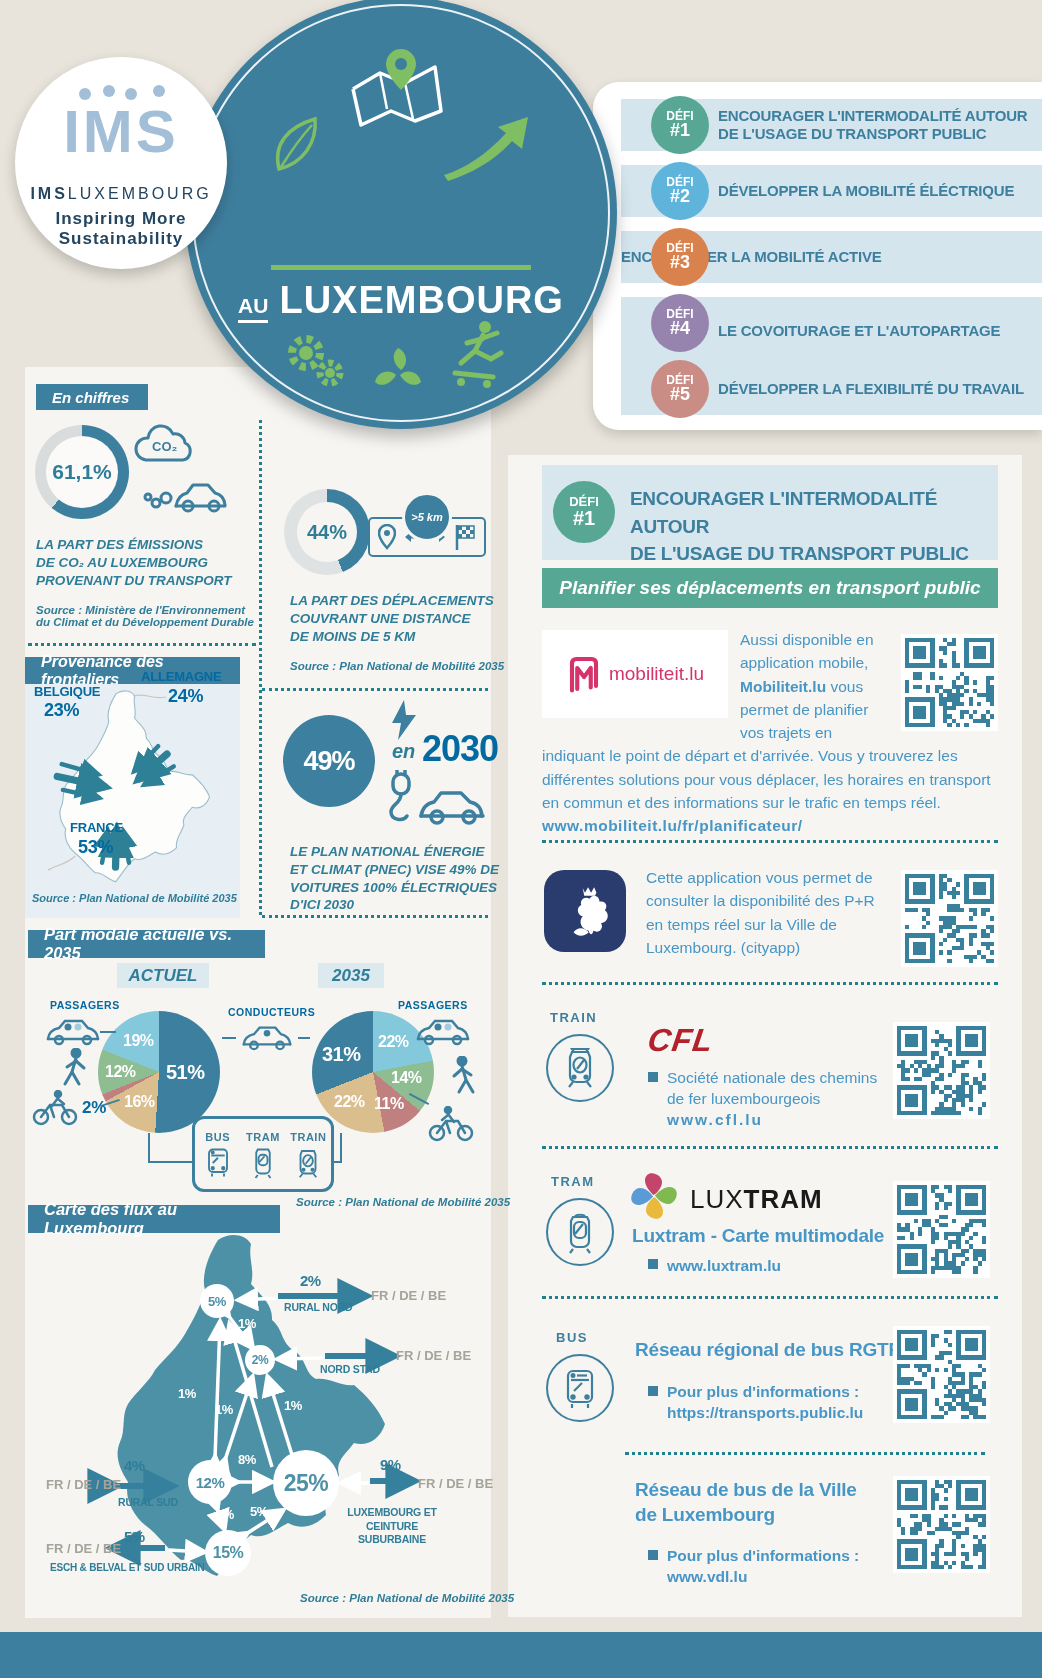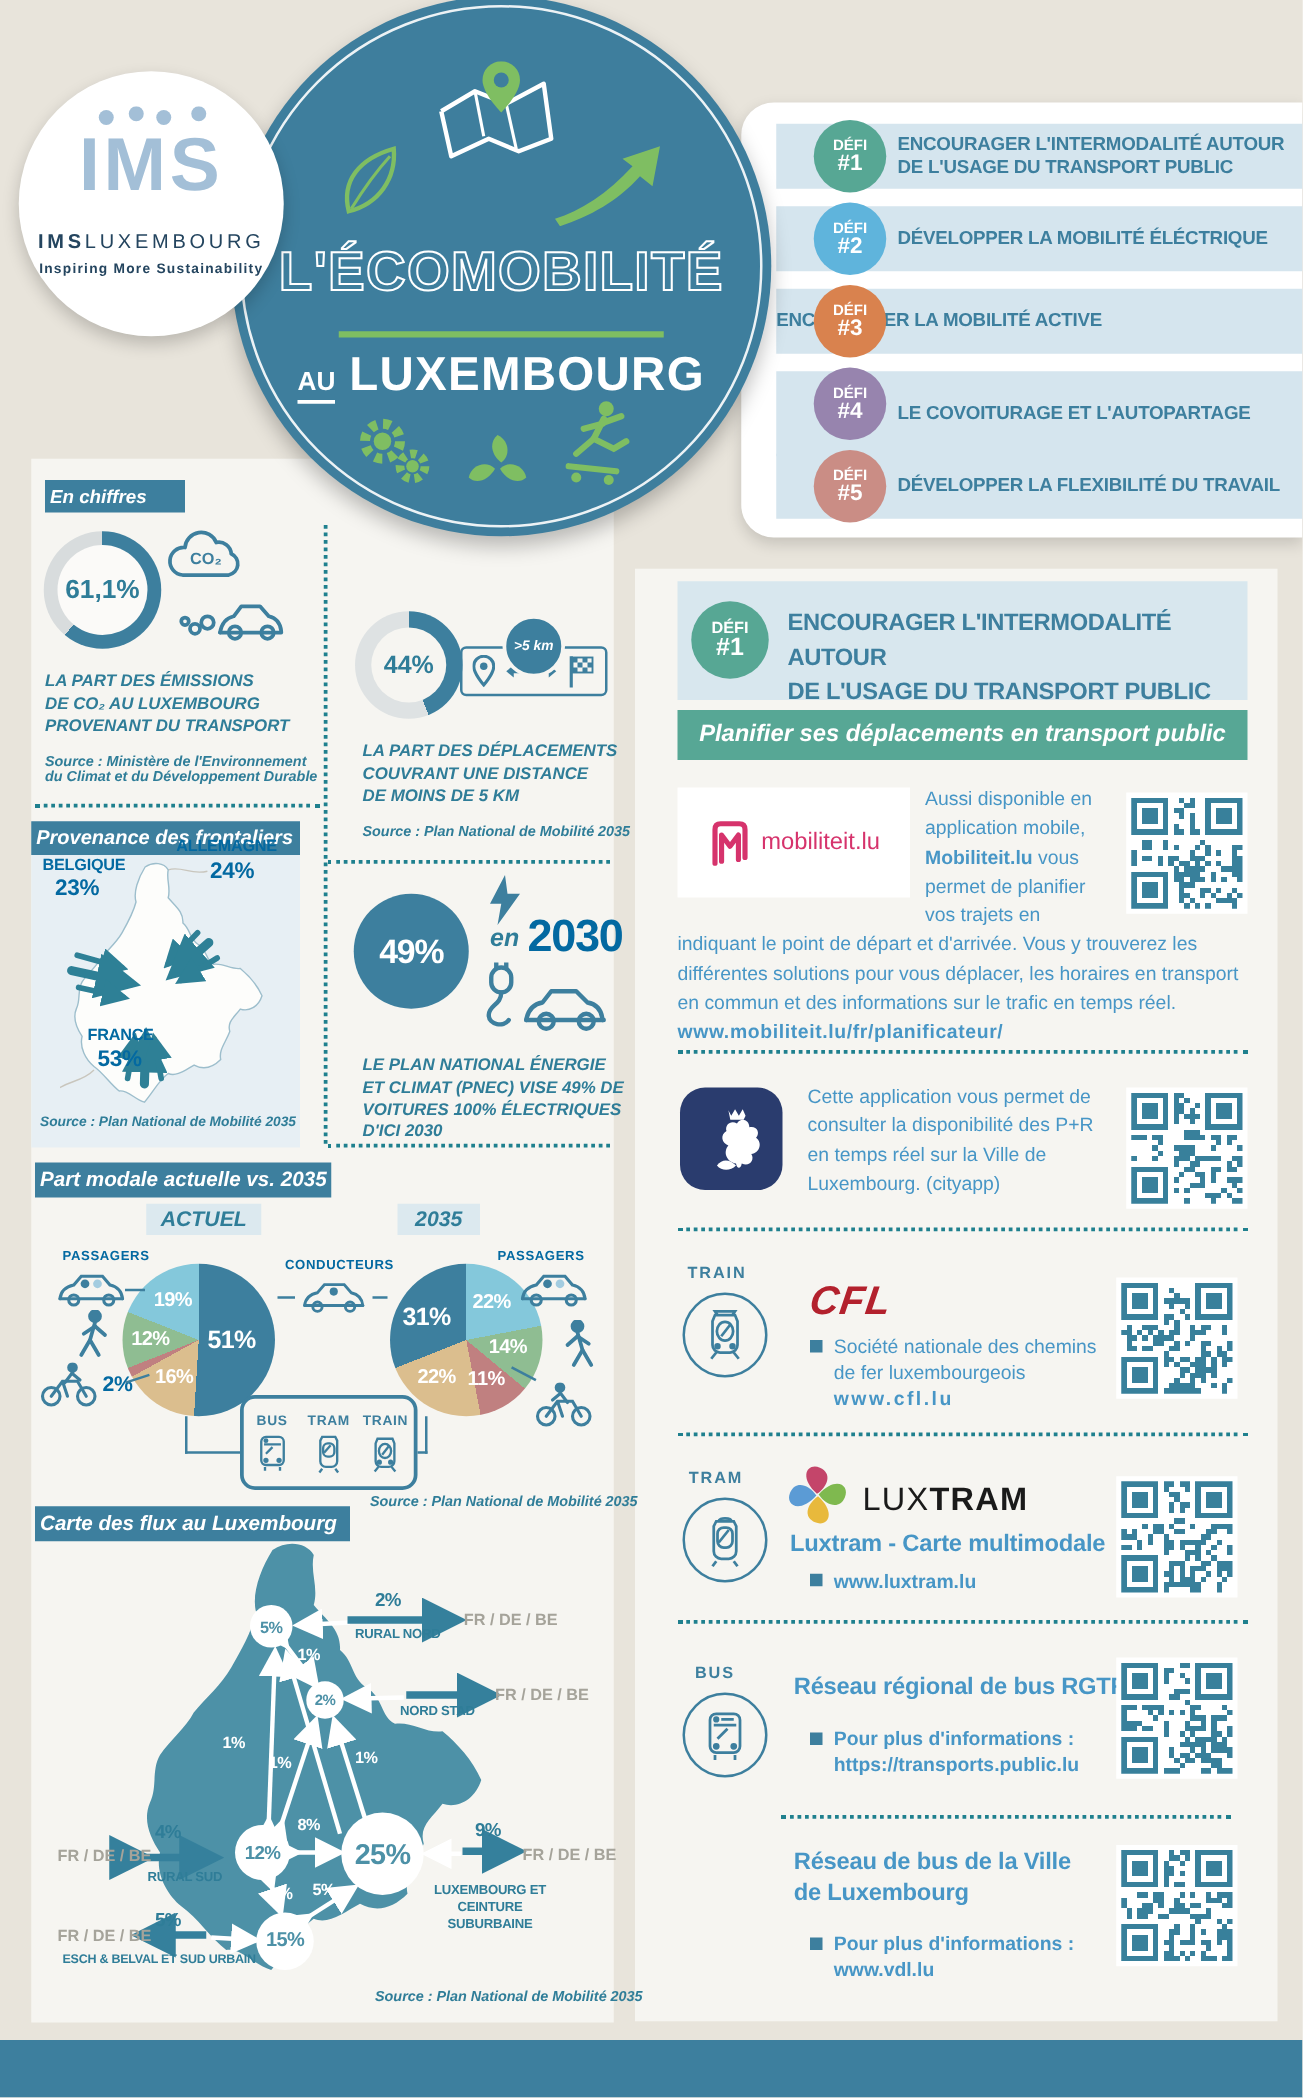--- a/index.html
+++ b/index.html
@@ -1,21 +1,21 @@
 <!DOCTYPE html>
 <html><head>
 <meta charset="utf-8">
 <style>
   html,body{margin:0;padding:0}
   .page{position:relative;width:1042px;height:1678px;background:#E8E4DB;overflow:hidden;
         font-family:"Liberation Sans","DejaVu Sans",sans-serif;}
   .abs{position:absolute}
   .panel{position:absolute;background:#F6F5F1}
   .hdr{position:absolute;background:#3D7F9E;color:#fff;font-style:italic;font-weight:bold;
-       display:flex;align-items:center;padding-left:4px;box-sizing:border-box}
+       display:flex;align-items:center;padding-left:16px;box-sizing:border-box}
   .dotH{position:absolute;border-top:3px dotted #1F808E}
   .dotV{position:absolute;border-left:3px dotted #1F808E}
   .cap{position:absolute;color:#2F7D98;font-weight:bold;font-style:italic;white-space:pre-line;line-height:1.32}
   .src{position:absolute;color:#2F7D98;font-weight:bold;font-style:italic;font-size:11.5px;white-space:pre-line}
   .cond{color:#0369a1;font-weight:bold;letter-spacing:-0.2px}
   .qr{position:absolute;background:#fff;padding:4px;box-sizing:border-box}
   .qrf{background:#fff;padding:4px;box-sizing:border-box}
   .pie{position:absolute;border-radius:50%}
   .donut{position:absolute;border-radius:50%}
   .donut::after{content:"";position:absolute;border-radius:50%;background:#F6F5F1}
@@ -113,21 +113,20 @@
 
     <svg class="abs" style="left:80px;top:118px" width="60" height="66" viewBox="0 0 60 66">
       <path d="M50,4 C22,12 8,30 14,54 C38,48 52,28 50,4 Z" fill="none" stroke="#7FBE62" stroke-width="3.5"></path>
       <path d="M16,52 C26,36 36,22 47,10" fill="none" stroke="#7FBE62" stroke-width="2.5"></path>
     </svg>
 
     <svg class="abs" style="left:255px;top:112px" width="100" height="72" viewBox="0 0 100 72">
       <path d="M4,66 C24,60 46,46 66,24 L58,18 L88,8 L82,40 L72,32 C54,52 32,64 8,72 Z" fill="#7FBE62"></path>
     </svg>
 
-    <div class="abs stroke-title" style="left:0;top:196px;width:100%;text-align:center;font-size:44px">L'ÉCOMOBILITÉ</div>
     <div class="abs" style="left:86px;top:268px;width:260px;height:5px;background:#7FBE62"></div>
     <div class="abs" style="left:0;top:282px;width:100%;display:flex;align-items:baseline;justify-content:center;gap:11px">
       <span style="color:#fff;font-weight:bold;font-size:21px;border-bottom:3px solid #fff;padding-bottom:2px">AU</span>
       <span style="color:#fff;font-weight:bold;font-size:38px;letter-spacing:1px">LUXEMBOURG</span>
     </div>
 
     <svg class="abs" style="left:95px;top:330px" width="72" height="64" viewBox="0 0 72 64">
       <circle cx="26" cy="26" r="14" fill="none" stroke="#7FBE62" stroke-width="8" stroke-dasharray="6 5"></circle>
       <circle cx="26" cy="26" r="7" fill="#7FBE62"></circle>
       <circle cx="50" cy="46" r="10" fill="none" stroke="#7FBE62" stroke-width="7" stroke-dasharray="5 4"></circle>
@@ -161,21 +160,21 @@
     <svg class="abs" style="left:60px;top:28px" width="96" height="16" viewBox="0 0 96 16">
       <circle cx="10" cy="9" r="6" fill="#A3BFD7"></circle>
       <circle cx="34" cy="6" r="6" fill="#A3BFD7"></circle>
       <circle cx="56" cy="9" r="6" fill="#A3BFD7"></circle>
       <circle cx="84" cy="6" r="6" fill="#A3BFD7"></circle>
     </svg>
     <div class="abs" style="left:0;top:40px;width:100%;text-align:center;font-size:60px;font-weight:bold;color:#A3BFD7;letter-spacing:3px">IMS</div>
     <div class="abs" style="left:0;top:128px;width:100%;text-align:center;color:#24455F;font-size:16px;letter-spacing:3px">
       <b>IMS</b><span>LUXEMBOURG</span>
     </div>
-    <div class="abs" style="left:0;top:152px;width:100%;text-align:center;color:#24455F;font-size:11px;letter-spacing:1px;font-weight:bold">Inspiring More Sustainability</div>
+    <div class="abs" style="left:0;top:152px;width:100%;text-align:center;color:#24455F;font-size:17px;letter-spacing:1px;font-weight:bold">Inspiring More Sustainability</div>
   </div>
 
   <div class="hdr" style="left:36px;top:384px;width:112px;height:26px;font-size:15px">En chiffres</div>
 
   <div class="donut d61" style="left: 35px; top: 425px; width: 94px; height: 94px; background: conic-gradient(rgb(61, 127, 158) 0deg, rgb(61, 127, 158) 61.1%, rgb(216, 220, 221) 61.1%, rgb(216, 220, 221) 100%);">
     <div class="dlabel" style="font-size:21px">61,1%</div>
   </div>
 
   <svg class="abs" style="left:118px;top:418px" width="126" height="100" viewBox="0 0 126 100">
     <g stroke="#3D7F9E" stroke-width="3" fill="none" stroke-linejoin="round" stroke-linecap="round">

